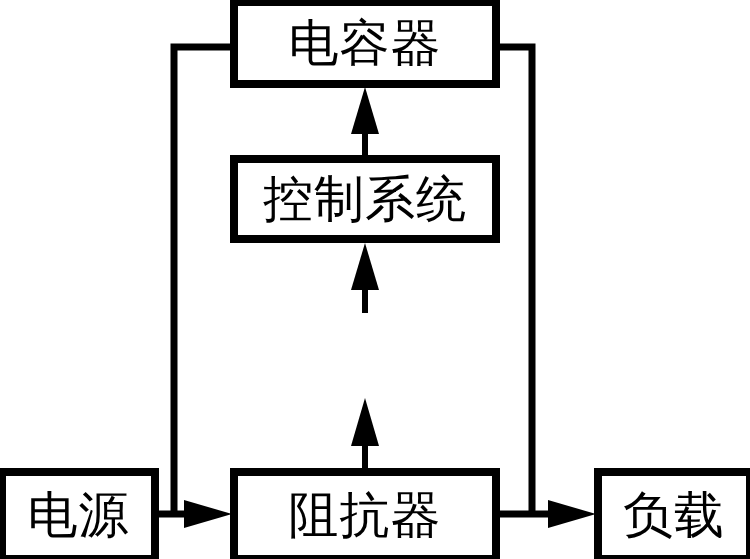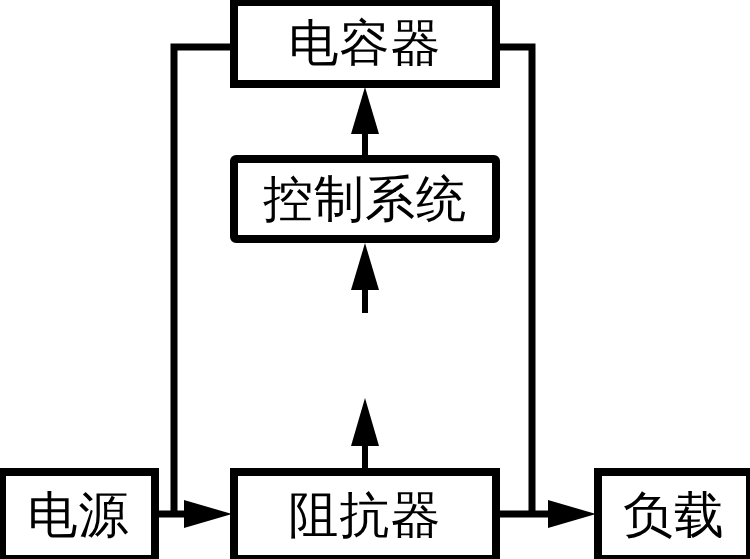--- a/index.html
+++ b/index.html
@@ -12,21 +12,21 @@
     background: #ffffff;
     display: flex;
     align-items: center;
     justify-content: center;
     font-family: "DejaVu Serif", "Liberation Serif", serif;
     color: #000000;
     font-size: 50px;
     letter-spacing: 1px;
   }
   #box-capacitor { left: 230px; top: -2px; width: 270px; height: 90px; }
-  #box-control   { left: 230px; top: 155px; width: 270px; height: 88px; border-radius: 6px; }
+  #box-control   { left: 230px; top: 155px; width: 270px; height: 88px; }
   #box-coupling  { left: 230px; top: 311px; width: 270px; height: 87px; }
   #box-impedance { left: 230px; top: 468px; width: 270px; height: 95px; }
   #box-power     { left: -2px;  top: 468px; width: 161px; height: 95px; }
   #box-load      { left: 594px; top: 468px; width: 160px; height: 95px; }
   svg.wires { position: absolute; left: 0; top: 0; }
 </style>
 </head>
 <body>
 
 <div class="stage">

